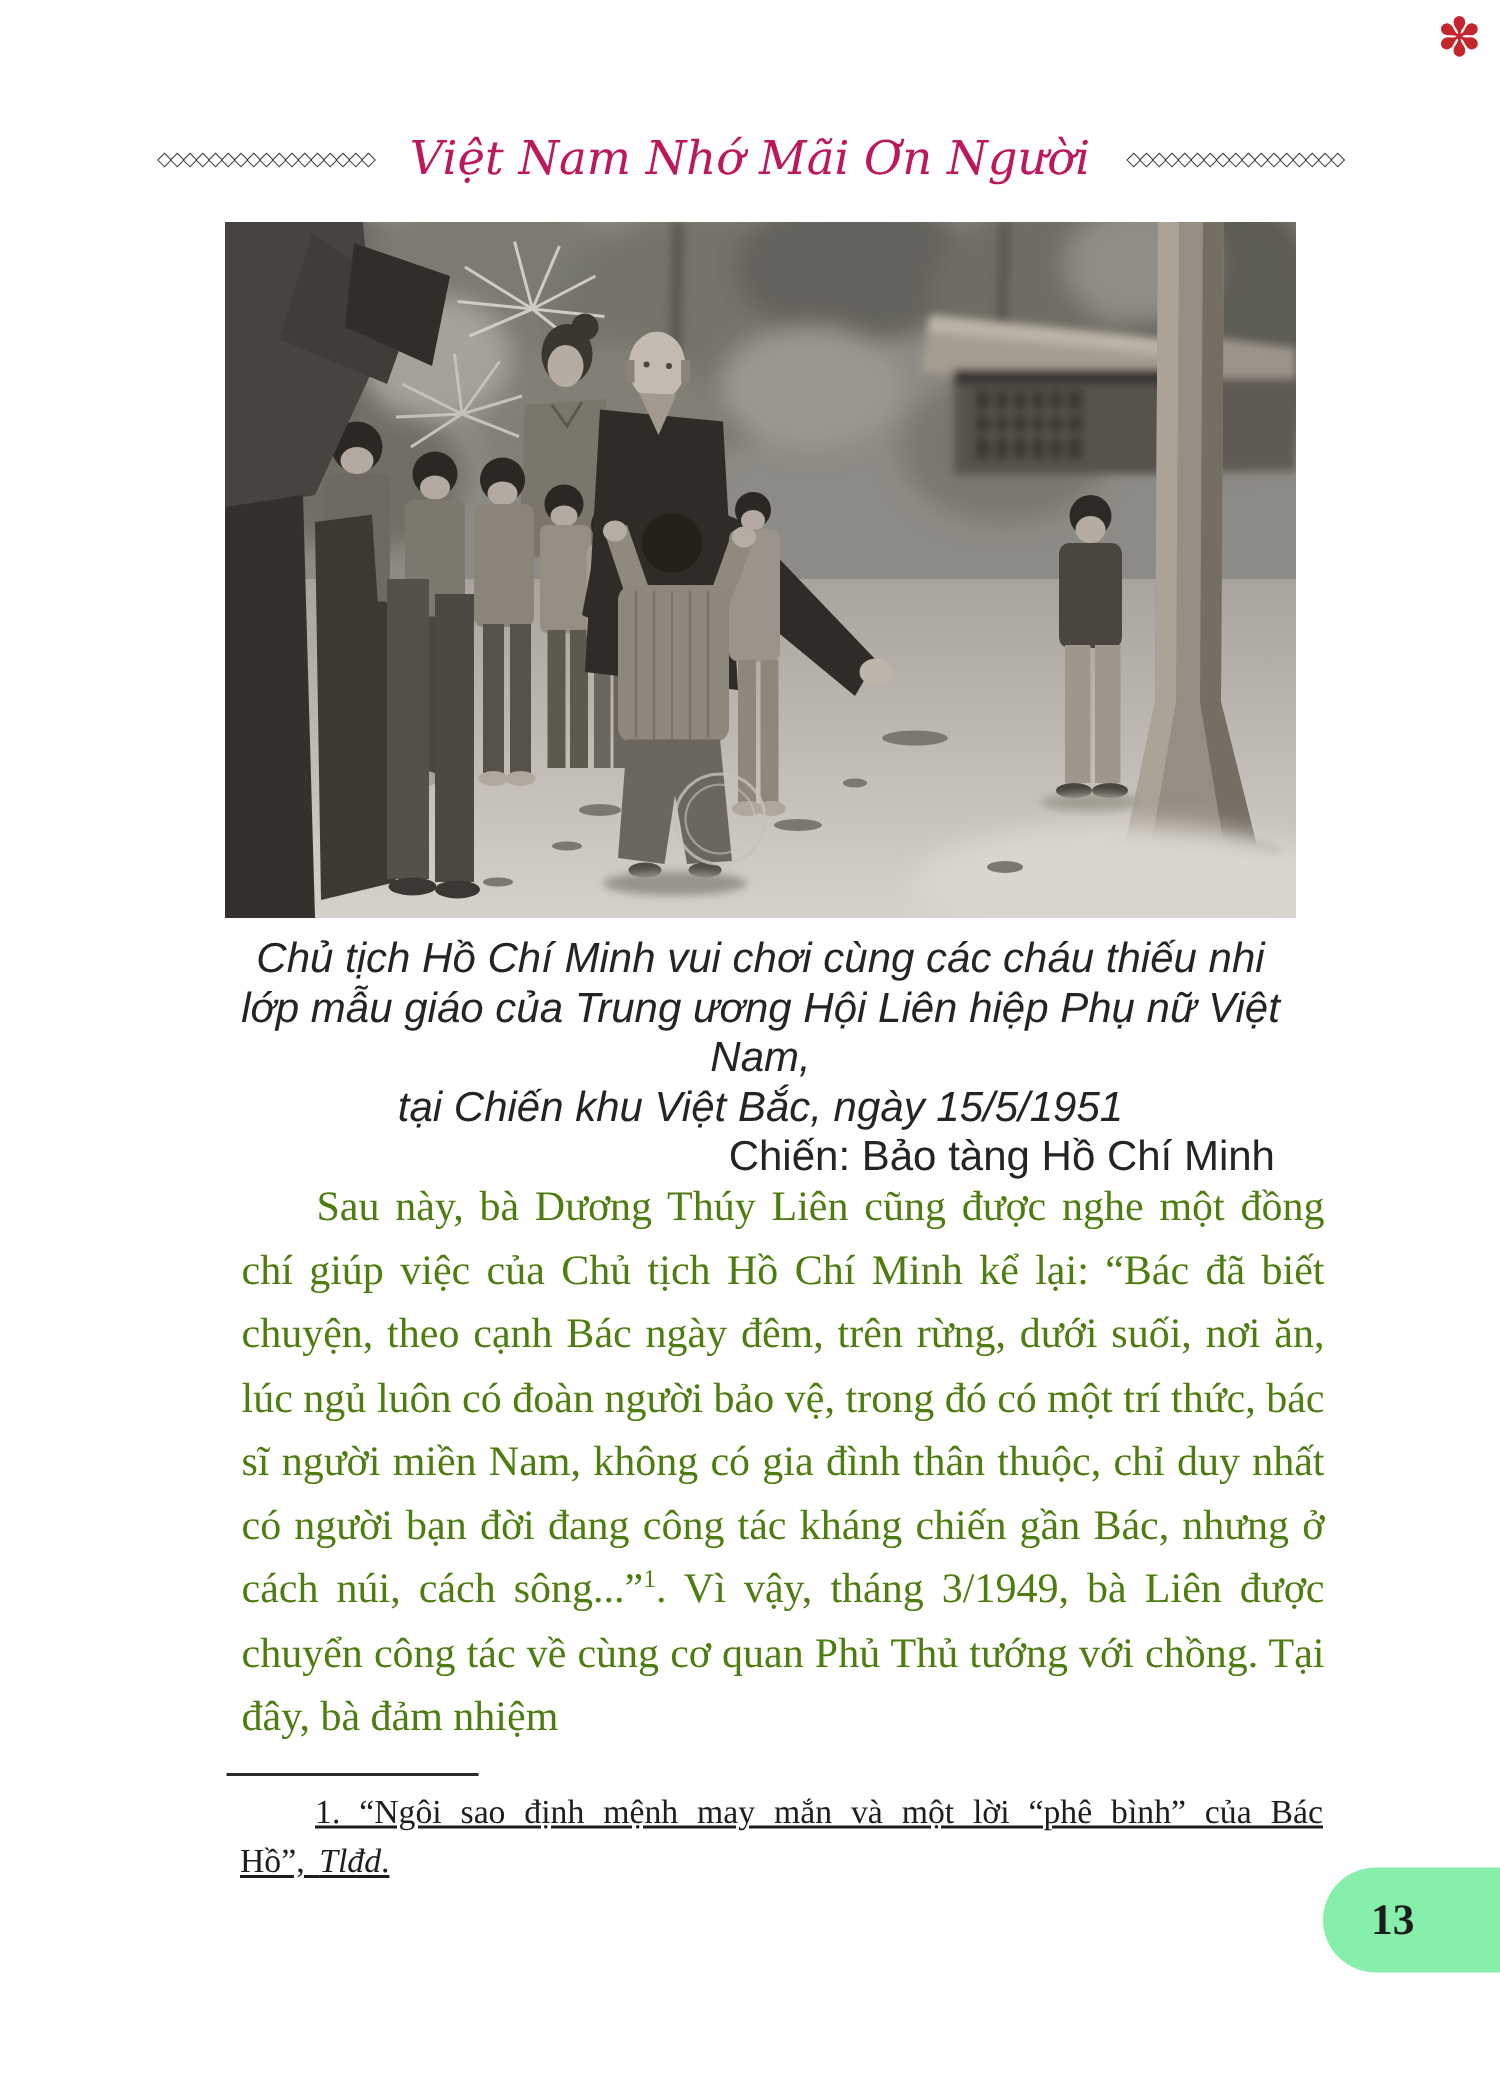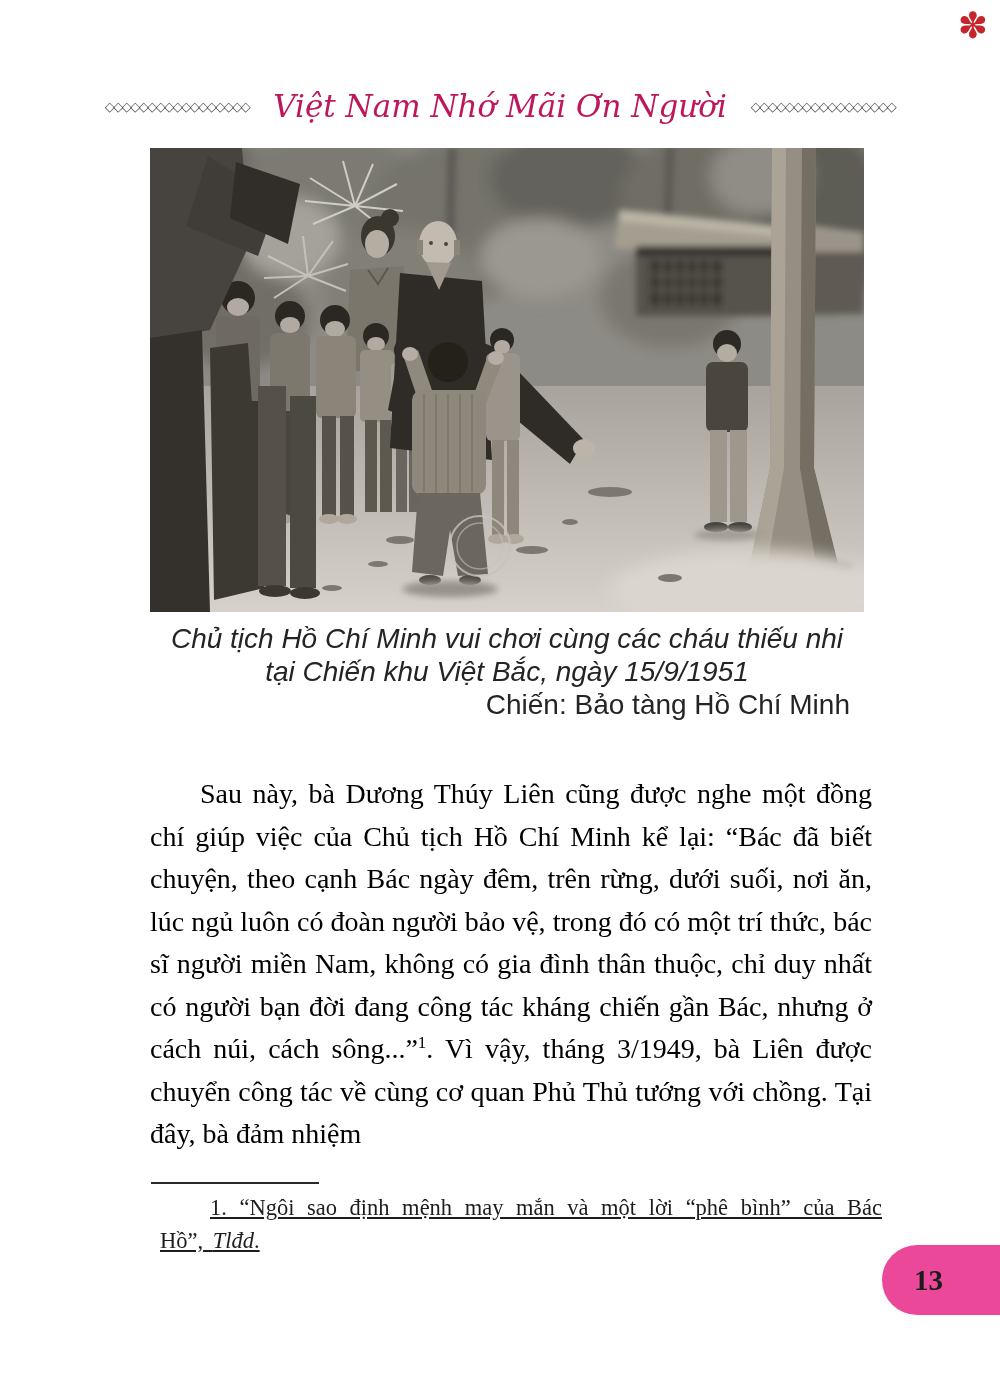--- a/index.html
+++ b/index.html
@@ -29,37 +29,37 @@
   }
   .photo svg{display:block;}
   .caption{
     position:absolute; left:150px; top:622px; width:714px;
     font-family:"Liberation Sans", sans-serif; font-size:28px; line-height:33px;
     color:#242424; text-align:center;
   }
   .cap-line{font-style:italic;}
   .cap-source{font-style:normal; text-align:right; padding-right:14px;}
   .body-text{
-    position:absolute; left:145px; top:768px; width:722px; margin:5px;
+    position:absolute; left:145px; top:768px; width:722px; margin:16px;
     font-size:28px; line-height:42.5px; text-align:justify; text-indent:50px;
-    color:#000000;
+    color:#4d7c0f;
   }
   .body-text sup{font-size:17px; line-height:0;}
   .fn-rule{
     position:absolute; left:151px; top:1182px; width:168px; height:0;
     border-top:2px solid #2a2a2a;
   }
   .footnote{
     position:absolute; left:160px; top:1191px; width:722px; margin:0;
     font-size:22.5px; line-height:33px; text-align:justify; text-indent:50px;
     color:#1d1d1d; word-spacing:4px;text-decoration:underline;
   }
   .page-badge{
     position:absolute; right:0; top:1245px; width:118px; height:70px;
-    background:#ec4899; border-radius:35px 0 0 35px;
+    background:#86efac; border-radius:35px 0 0 35px;
     display:flex; align-items:center; justify-content:flex-start;
     padding-left:32px; box-sizing:border-box;
   }
   .page-badge span{
     font-family:"Liberation Serif", serif; font-weight:bold; font-size:29px;
     color:#1c1c1c;
   }
 </style>
 </head>
 <body>
@@ -265,21 +265,22 @@
         <ellipse cx="460" cy="344" rx="22" ry="5"></ellipse>
       </g>
 
       <circle cx="330" cy="398" r="30" fill="none" stroke="#c6c2bb" stroke-width="2" opacity="0.8"></circle>
       <circle cx="330" cy="398" r="23" fill="none" stroke="#c6c2bb" stroke-width="1.5" opacity="0.6"></circle>
     </svg>
   </div>
 
   <div class="caption">
     <div class="cap-line">Chủ tịch Hồ Chí Minh vui chơi cùng các cháu thiếu nhi</div>
-    <div class="cap-line">tại Chiến khu Việt Bắc, ngày 15/9/1951</div>
+    <div class="cap-line">lớp mẫu giáo của Trung ương Hội Liên hiệp Phụ nữ Việt Nam,</div>
+    <div class="cap-line">tại Chiến khu Việt Bắc, ngày 15/5/1951</div>
     <div class="cap-source">Chiến: Bảo tàng Hồ Chí Minh</div>
   </div>
 
   <p class="body-text"><span>Sau này, bà Dương Thúy Liên cũng được nghe một đồng chí giúp việc của Chủ tịch Hồ Chí Minh kể lại: “Bác đã biết chuyện, theo cạnh Bác ngày đêm, trên rừng, dưới suối, nơi ăn, lúc ngủ luôn có đoàn người bảo vệ, trong đó có một trí thức, bác sĩ người miền Nam, không có gia đình thân thuộc, chỉ duy nhất có người bạn đời đang công tác kháng chiến gần Bác, nhưng ở cách núi, cách sông...”</span><sup>1</sup><span>. Vì vậy, tháng 3/1949, bà Liên được chuyển công tác về cùng cơ quan Phủ Thủ tướng với chồng. Tại đây, bà đảm nhiệm</span></p>
 
   <div class="fn-rule"></div>
 
   <p class="footnote"><span>1. “Ngôi sao định mệnh may mắn và một lời “phê bình” của Bác Hồ”, </span><i>Tlđd</i><span>.</span></p>
 
   <div class="page-badge">

